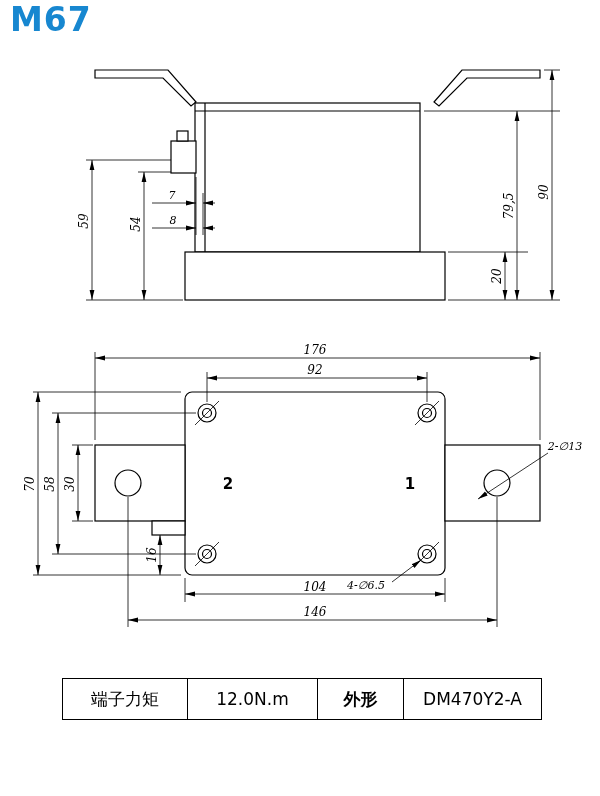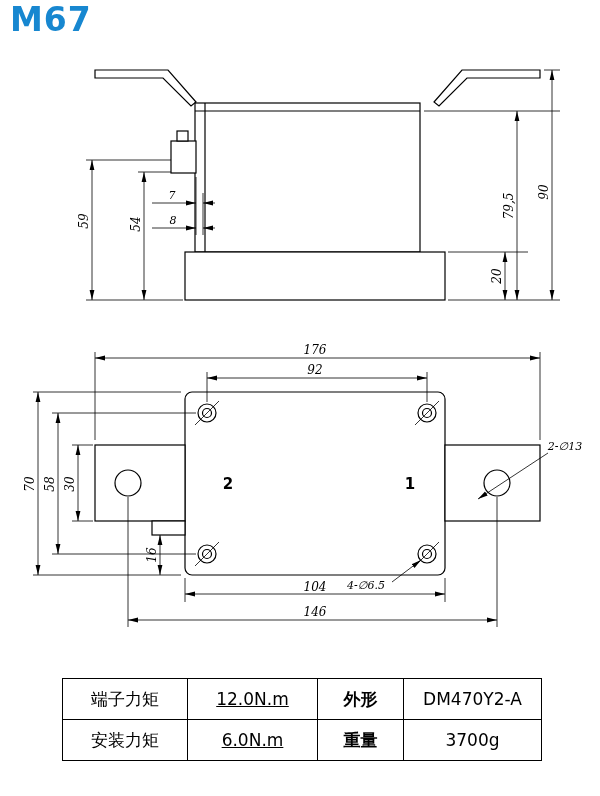--- a/index.html
+++ b/index.html
@@ -9,21 +9,21 @@
   .title { position:absolute; left:10px; top:0px; font-size:33px; font-weight:bold; color:#1787d0; letter-spacing:1px; }
   svg.drawing { position:absolute; left:0; top:0; }
   .ol   { fill:#ffffff; stroke:#000; stroke-width:1.2; }
   .ln   { stroke:#000; stroke-width:1.2; fill:none; }
   .dim  { stroke:#000; stroke-width:0.8; fill:none; }
   .dimtext { font-family:"DejaVu Serif",serif; font-style:italic; font-size:12px; fill:#000; text-anchor:middle; }
   .smalltext { font-size:11px; }
   .lbl  { font-family:"DejaVu Sans",sans-serif; font-weight:bold; font-size:15px; fill:#000; text-anchor:middle; }
   .spec-table { position:absolute; left:62px; top:678px; border-collapse:collapse; background:#fff; }
   .spec-table td { border:1px solid #000; height:41px; text-align:center; vertical-align:middle; font-size:17px; color:#000; padding:0 6px; font-family:"DejaVu Sans",sans-serif; }
-  .c0 { width:125px;border-radius:9px; } .c1 { width:130px;text-decoration:underline; } .c2 { width:86px;font-weight:bold; } .c3 { width:138px;margin-top:28px; }
+  .c0 { width:125px;border-radius:9px; } .c1 { width:130px; } .c2 { width:86px;font-weight:bold; } .c3 { width:138px;margin-top:28px; }
 </style>
 </head>
 <body>
 
 <div class="page">
 
   <div class="title">M67</div>
 
   <svg class="drawing" width="600" height="660" viewBox="0 0 600 660">
     <defs>
@@ -162,22 +162,16 @@
   </svg>
 
   <table class="spec-table">
     <tbody>
       <tr>
         <td class="c0">端子力矩</td>
         <td class="c1">12.0N.m</td>
         <td class="c2">外形</td>
         <td class="c3">DM470Y2-A</td>
       </tr>
-      <tr>
-        <td class="c0">安装力矩</td>
-        <td class="c1">6.0N.m</td>
-        <td class="c2">重量</td>
-        <td class="c3">3700g</td>
-      </tr>
     </tbody>
   </table>
 
 </div>
 
 </body></html>

